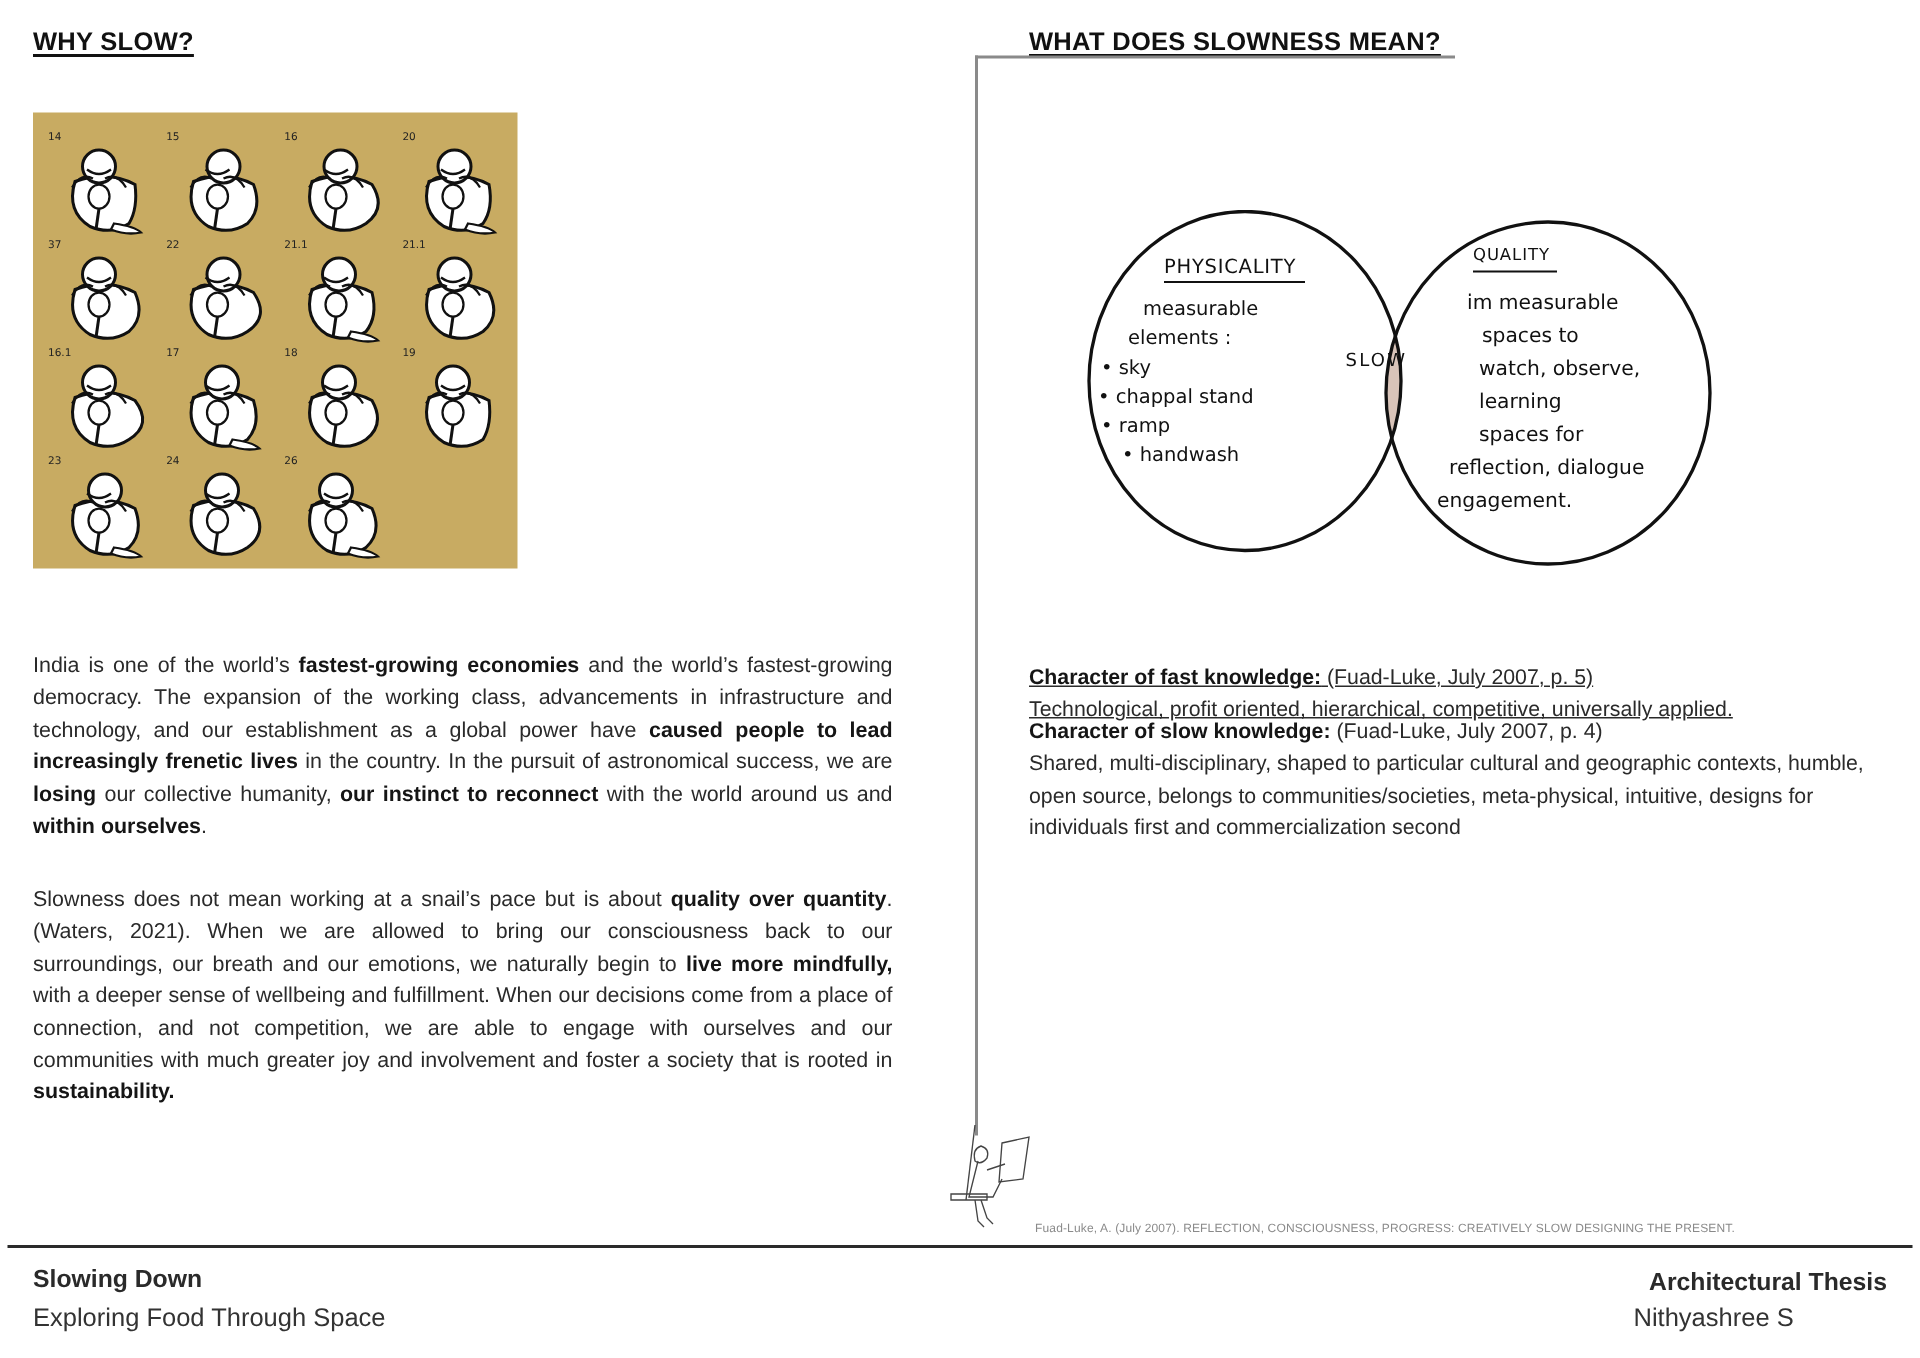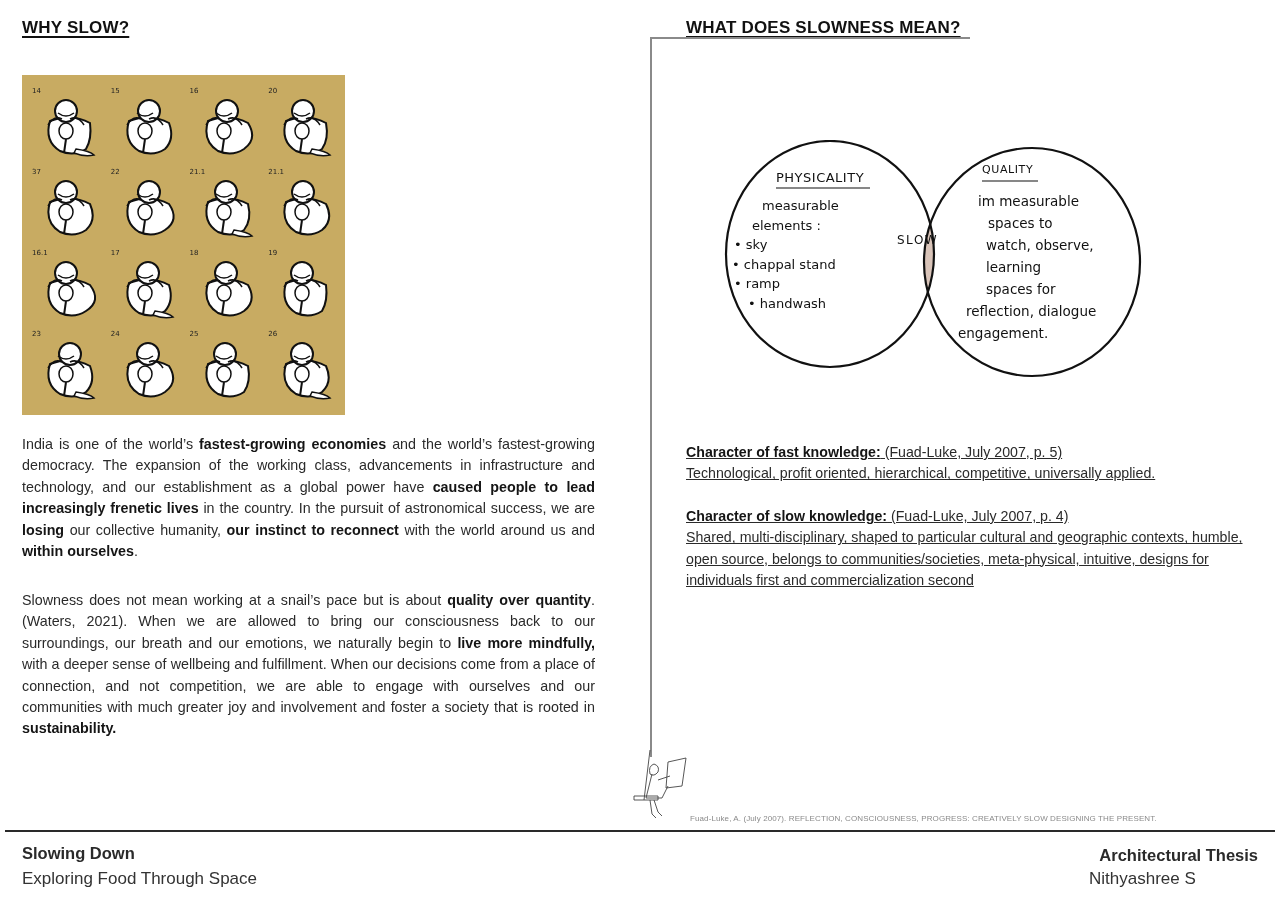--- a/index.html
+++ b/index.html
@@ -12,21 +12,21 @@
   }
   #h-left { left: 22px; top: 18px; }
   #h-right { left: 686px; top: 18px; }
 
   
   .vline { position: absolute; left: 650px; top: 37px; width: 1.5px; height: 720px; background: #8a8a8a; }
   .hline-top { position: absolute; left: 650px; top: 37px; width: 320px; height: 1.5px; background: #8a8a8a; }
 
   
   .illus {
-    position: absolute; left: 22px; top: 75px; width: 323px; height: 340px; background: #c8ab62;
+    position: absolute; left: 22px; top: 75px; width: 323px; height: 304px; background: #c8ab62;
     display: grid; grid-template-columns: repeat(4, 1fr); grid-template-rows: repeat(4, 1fr); padding: 10px 6px; gap: 4px;
   }
   .fig { position: relative; }
   .fig .num { position: absolute; left: 4px; top: 2px; font-size: 7px; color: #222; font-family: "DejaVu Sans", sans-serif; }
   .fig svg { position: absolute; left: 8px; top: 6px; width: 62px; height: 68px; }
 
   .body-text {
     position: absolute; font-size: 14.3px; line-height: 21.4px; text-align: justify; color: #2a2a2a;
   }
   .body-text b { font-weight: 700; color: #151515; }
@@ -34,21 +34,21 @@
   #p2 { left: 22px; top: 590px; width: 573px; }
 
   
   .venn { position: absolute; left: 720px; top: 140px; width: 430px; height: 240px; }
   .venn svg { width: 100%; height: 100%; }
   .hand { font-family: "DejaVu Sans", sans-serif; fill: #111; }
 
   .right-text { position: absolute; left: 686px; width: 570px; font-size: 14.2px; line-height: 21.4px; color: #2a2a2a; }
   .right-text b { font-weight: 700; color: #151515; }
   #fast { top: 442px; text-decoration: underline; }
-  #slow { top: 506px; text-decoration: underline; }
+  #slow { top: 478px; }
 
   .swing { position: absolute; left: 632px; top: 750px; width: 64px; height: 72px; }
   .citation { position: absolute; left: 690px; top: 814px; font-size: 8px; color: #8a8a8a; letter-spacing: 0.1px; }
 
   .footer-rule { position: absolute; left: 5px; top: 830px; width: 1270px; height: 2px; background: #2a2a2a; }
   .foot-title { position: absolute; font-weight: 700; font-size: 16.5px; color: #2a2a2a; }
   .foot-sub { position: absolute; font-size: 17px; color: #333; }
   #ft-left { left: 22px; top: 844px; }
   #fs-left { left: 22px; top: 869px; }
   #ft-right { right: 22px; top: 846px; }
@@ -210,31 +210,20 @@
         <path d="M30 48 l-2 14" stroke="#111" stroke-width="2"></path>
         <path d="M12 34 q6 -10 14 -6 M48 34 q-6 -10 -14 -6" fill="none" stroke="#111" stroke-width="1.5"></path>
         <path d="M40 58 q14 2 18 6 q-10 2 -20 -2z" fill="#fff" stroke="#111" stroke-width="1.5"></path>
       </svg>
     </div>
     <div class="fig">
       <span class="num">24</span>
       <svg viewBox="0 0 62 68">
         <path d="M14 30 q-6 20 10 30 q14 6 26 -2 q14 -10 4 -26 q-18 -10 -40 -2z" fill="#fff" stroke="#111" stroke-width="2"></path>
         <circle cx="33" cy="20" r="11" fill="#fff" stroke="#111" stroke-width="2"></circle>
-        <path d="M22 22 q8 6 16 0" fill="none" stroke="#111" stroke-width="1.5"></path>
-        <ellipse cx="30" cy="40" rx="7" ry="8" fill="none" stroke="#111" stroke-width="1.5"></ellipse>
-        <path d="M30 48 l-2 14" stroke="#111" stroke-width="2"></path>
-        <path d="M12 34 q6 -10 14 -6 M48 34 q-6 -10 -14 -6" fill="none" stroke="#111" stroke-width="1.5"></path>
-      </svg>
-    </div>
-    <div class="fig">
-      <span class="num">25</span>
-      <svg viewBox="0 0 62 68">
-        <path d="M14 30 q-6 20 10 30 q14 6 26 -2 q7 -10 4 -26 q-18 -10 -40 -2z" fill="#fff" stroke="#111" stroke-width="2"></path>
-        <circle cx="31" cy="20" r="11" fill="#fff" stroke="#111" stroke-width="2"></circle>
         <path d="M22 22 q8 6 16 0" fill="none" stroke="#111" stroke-width="1.5"></path>
         <ellipse cx="30" cy="40" rx="7" ry="8" fill="none" stroke="#111" stroke-width="1.5"></ellipse>
         <path d="M30 48 l-2 14" stroke="#111" stroke-width="2"></path>
         <path d="M12 34 q6 -10 14 -6 M48 34 q-6 -10 -14 -6" fill="none" stroke="#111" stroke-width="1.5"></path>
       </svg>
     </div>
     <div class="fig">
       <span class="num">26</span>
       <svg viewBox="0 0 62 68">
         <path d="M14 30 q-6 20 10 30 q14 6 26 -2 q11 -10 4 -26 q-18 -10 -40 -2z" fill="#fff" stroke="#111" stroke-width="2"></path>

